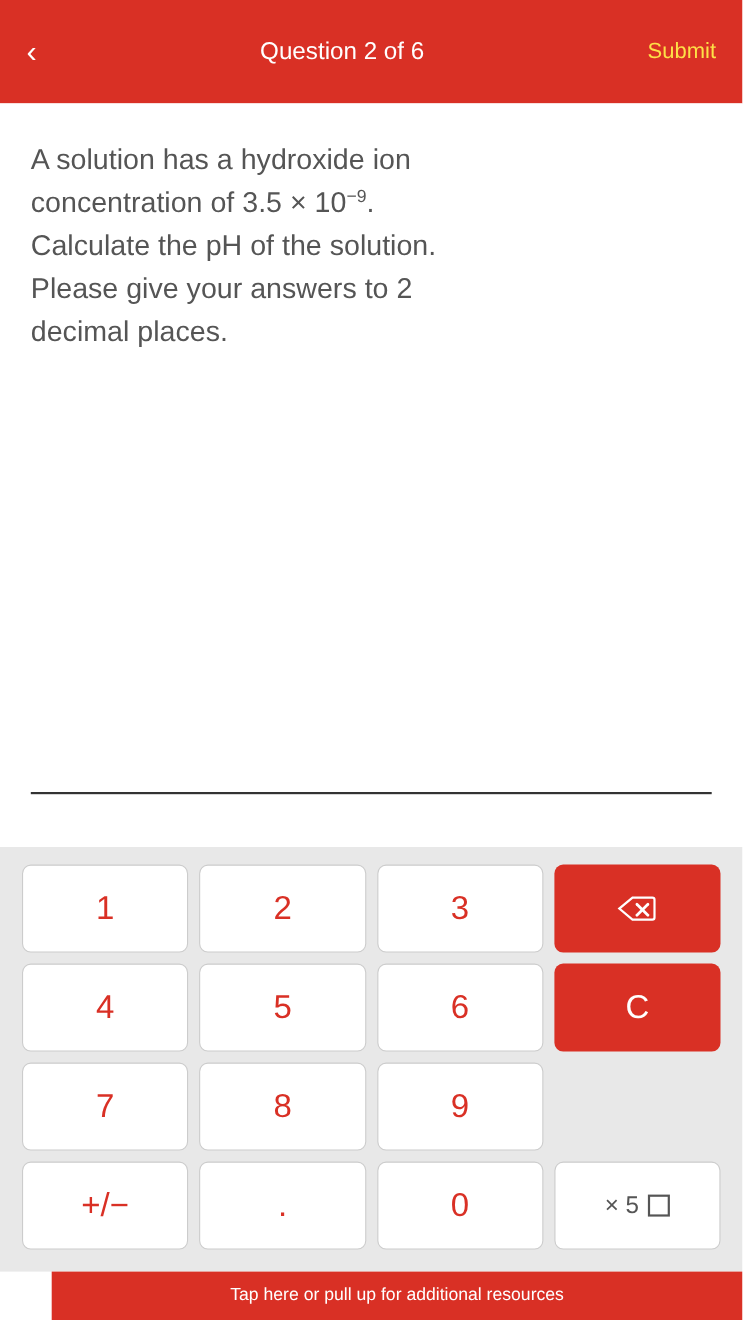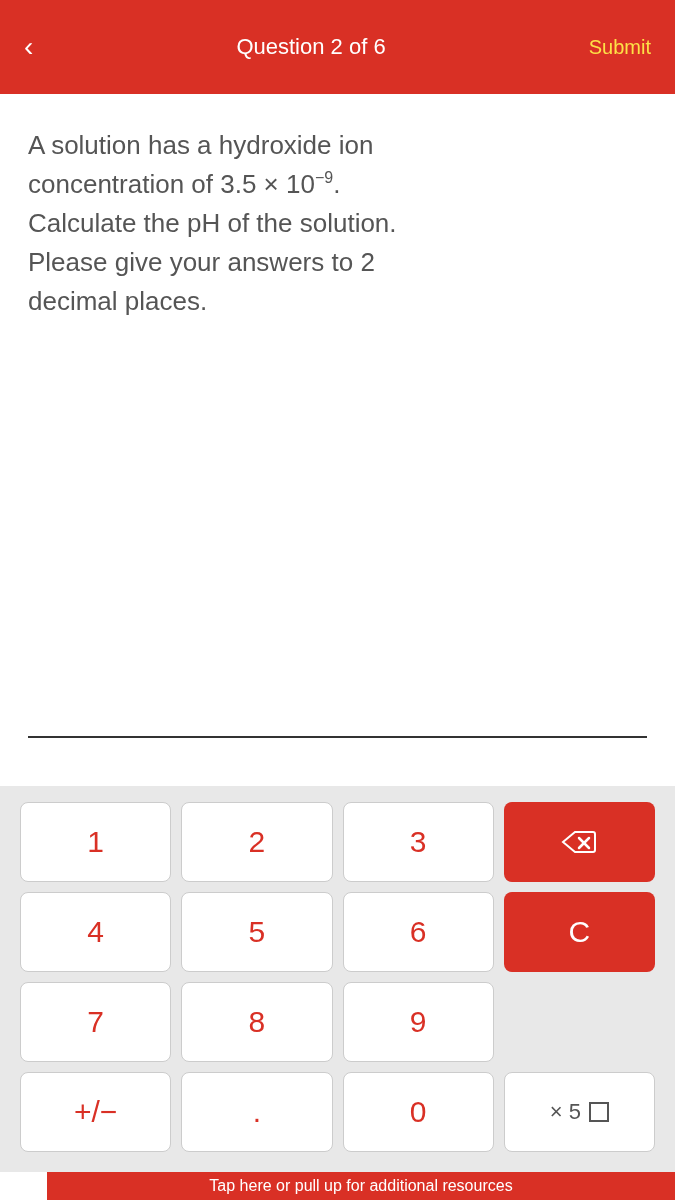--- a/index.html
+++ b/index.html
@@ -119,21 +119,21 @@
       display: inline-block;
       border: 2px solid #555;
       width: 20px;
       height: 20px;
       margin-left: 4px;
     }
 
     
     .footer {
       background: #d93025;
-      height: 28px;
+      height: 44px;
       display: flex;
       align-items: center;
       justify-content: center;
       flex-shrink: 0;
       margin-left: 47px;
     }
     .footer-text {
       color: white;
       font-size: 16px;
     }

